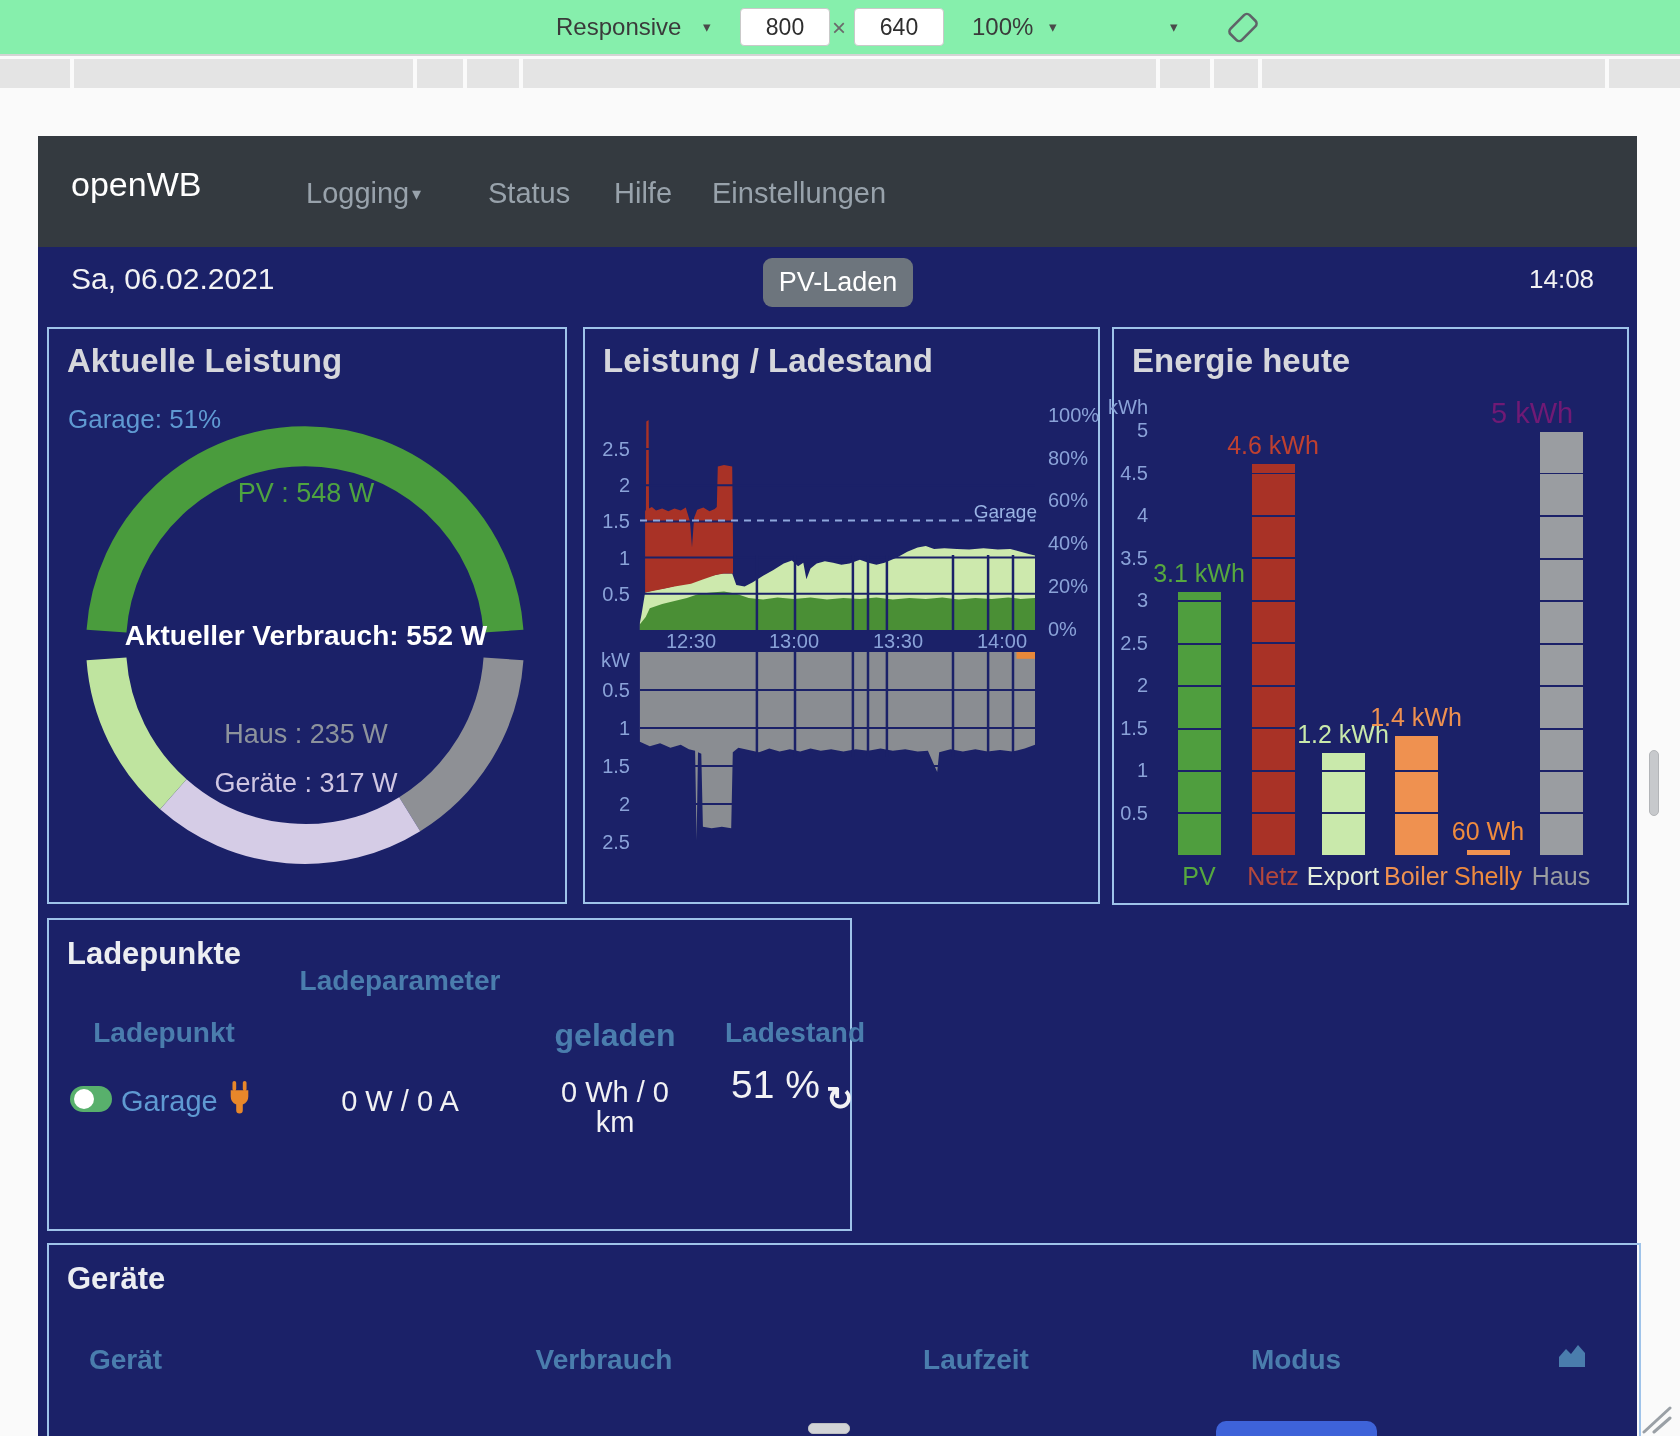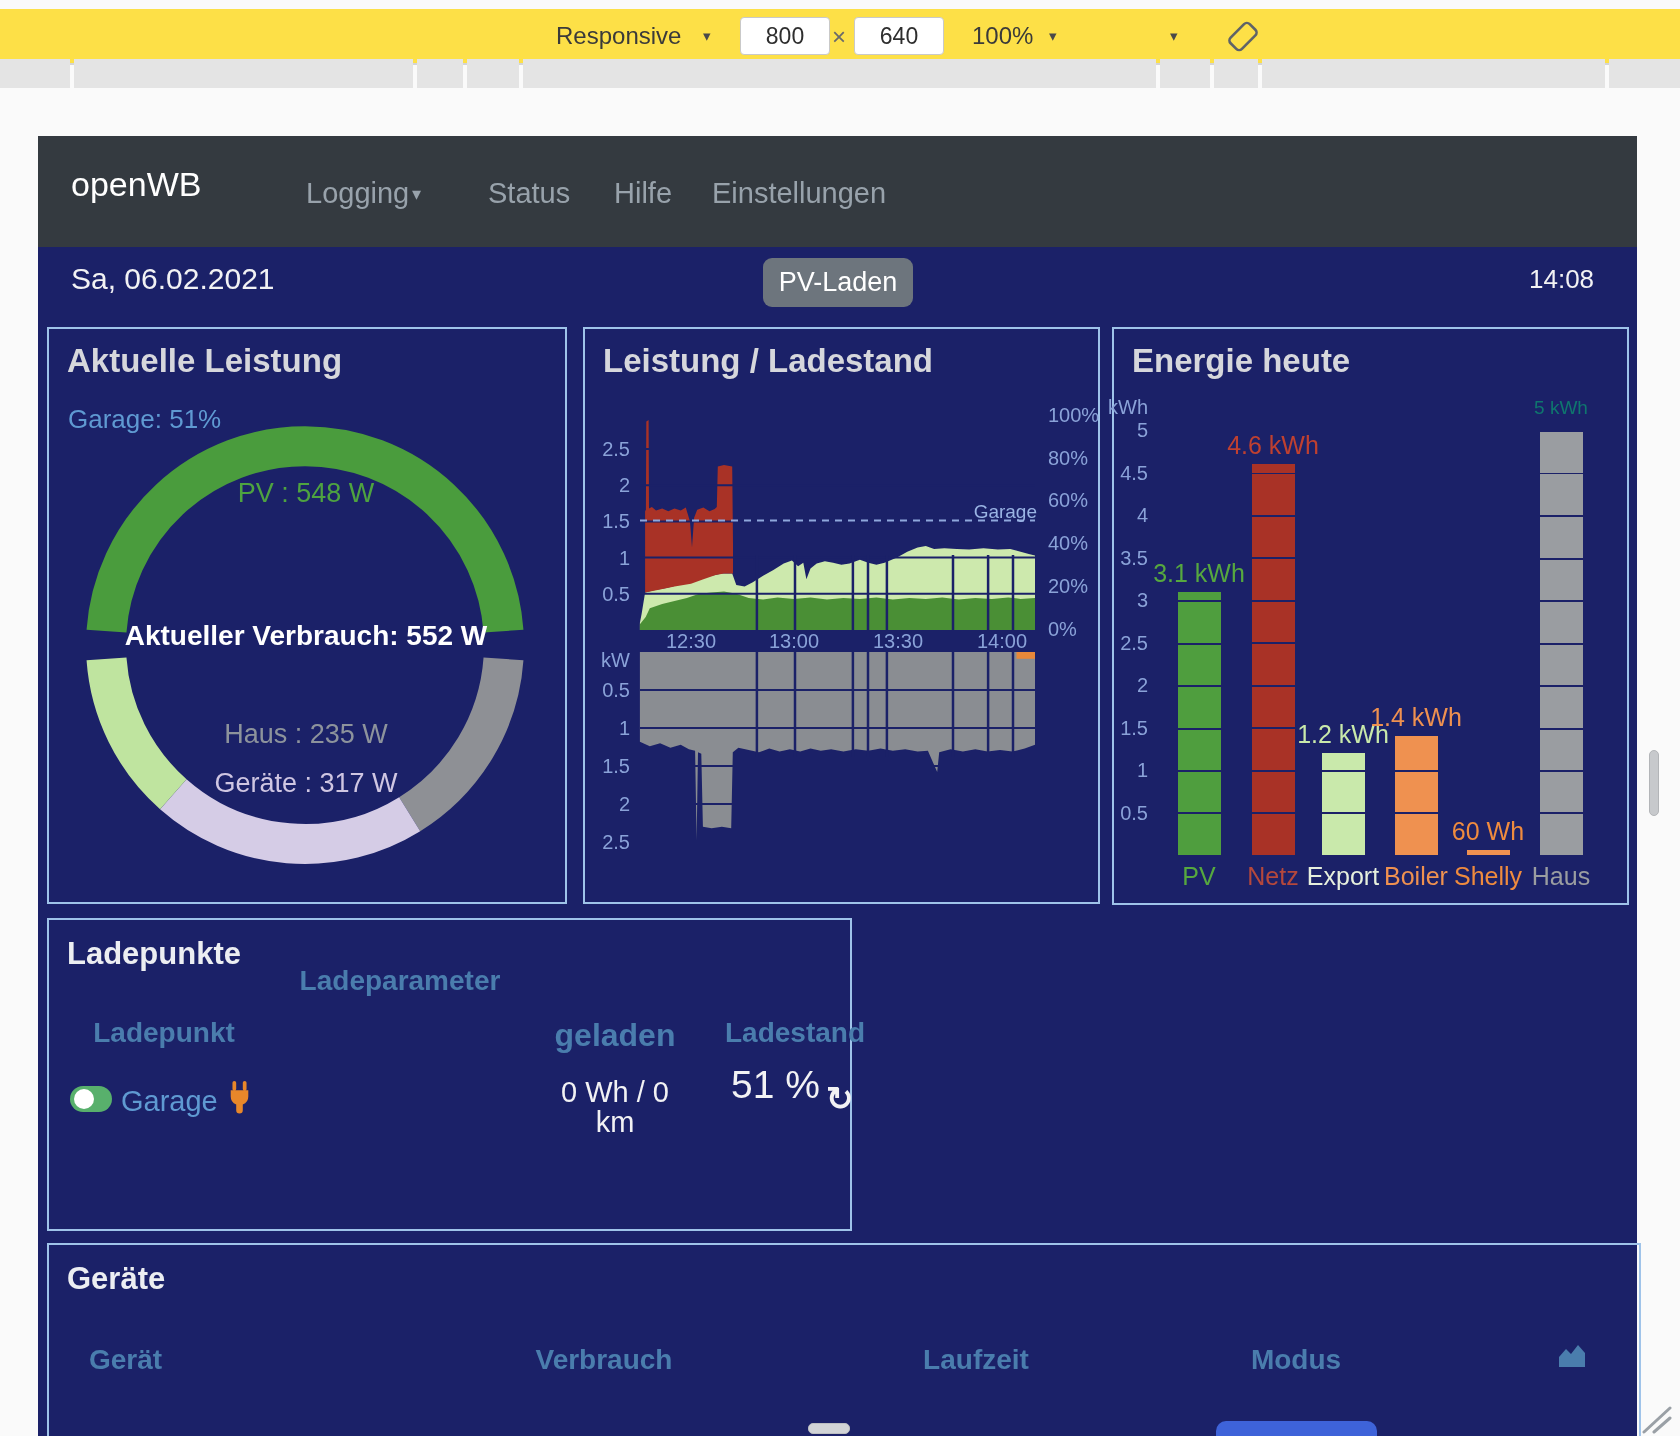--- a/index.html
+++ b/index.html
@@ -1,21 +1,21 @@
 <!DOCTYPE html>
 <html><head>
 <meta charset="utf-8">
 <style>
   html,body{margin:0;padding:0;background:#fafafa;}
   #root{position:relative;width:1680px;height:1436px;overflow:hidden;background:#fafafa;
         font-family:"Liberation Sans",sans-serif;}
   .abs{position:absolute;}
   .t{position:absolute;white-space:nowrap;color:#f2f2f4;}
   
-  #toolbar{position:absolute;left:0;top:9px;width:1680px;height:54px;background:#fde047;border-bottom:2px solid #d4d4d4;}
+  #toolbar{position:absolute;left:0;top:0;width:1680px;height:54px;background:#86efac;border-bottom:2px solid #d4d4d4;}
   .tb-label{position:absolute;font-size:24px;color:#3a3a3a;white-space:nowrap;}
   .tb-caret{position:absolute;font-size:15px;color:#4a4a4a;}
   .tb-input{position:absolute;width:88px;height:36px;border:1px solid #c9c9c9;border-radius:4px;background:#fff;
             text-align:center;font-size:23px;color:#2e2e2e;font-family:"Liberation Sans",sans-serif;padding:0;}
   
   .ruler-seg{position:absolute;top:59px;height:29px;background:#e4e4e4;}
   
   #page{position:absolute;left:38px;top:136px;width:1599px;height:1300px;background:#1b2168;}
   #navbar{position:absolute;left:38px;top:136px;width:1599px;height:111px;background:#343a40;}
   .nav-link{position:absolute;top:177px;font-size:29px;color:#98a2ab;text-decoration:none;cursor:pointer;}
@@ -127,20 +127,21 @@
       <div class="knob"></div>
     </div>
   <span class="t" style="left:121px;top:1085px;font-size:29px;color:#5f9ad2;cursor:pointer;">Garage</span>
   <svg class="abs" style="left:226px;top:1081px;" width="27" height="33" viewBox="0 0 24 30">
     <g fill="#e8872a">
       <rect x="5.6" y="0" width="3.4" height="9" rx="1.7"></rect>
       <rect x="15" y="0" width="3.4" height="9" rx="1.7"></rect>
       <path d="M4 8.5 h16 v5.5 a8 8 0 0 1 -5 7.4 V 26.5 a3 3 0 0 1 -6 0 V 21.4 A8 8 0 0 1 4 14 Z"></path>
     </g>
   </svg>
+  <span class="t" style="left:250px;top:1085px;width:300px;text-align:center;font-size:29px;">0 W / 0 A</span>
   <span class="t" style="left:505px;top:1076px;width:220px;text-align:center;font-size:29px;">0 Wh / 0</span>
   <span class="t" style="left:505px;top:1106px;width:220px;text-align:center;font-size:29px;">km</span>
   <span class="t" style="left:700px;top:1063px;width:120px;text-align:right;font-size:39px;">51 %</span>
   <span class="t" style="left:826px;top:1079px;font-size:33px;font-weight:700;cursor:pointer;">↻</span>
 
   <div class="card" style="left:47px;top:1243px;width:1590px;height:250px;"></div>
   <span class="card-title" style="left:67px;top:1261px;font-size:31px;color:#eceef2;">Geräte</span>
   <svg class="abs" style="left:1556px;top:1342px;" width="32" height="28" viewBox="0 0 32 28">
     <polygon points="3,25 3,15 10,7 15,12 22,3 29,11 29,25" fill="#4a7dad"></polygon>
   </svg>
@@ -190,21 +191,21 @@
     <div class="abs" style="left: 1321.5px; top: 753px; width: 43px; height: 102px; background-color: rgb(201, 233, 171); background-image: repeating-linear-gradient(to top, transparent 0px, transparent 40.5px, rgb(27, 33, 104) 40.5px, rgb(27, 33, 104) 42.5px);"></div>
     <div class="t" style="left: 1273px; top: 720px; width: 140px; text-align: center; font-size: 25px; font-weight: 500; color: rgb(201, 233, 171);">1.2 kWh</div>
     <div class="t" style="left: 1273px; top: 862px; width: 140px; text-align: center; font-size: 25px; font-weight: 500; color: rgb(230, 239, 221);">Export</div>
     <div class="abs" style="left: 1394.5px; top: 736px; width: 43px; height: 119px; background-color: rgb(239, 145, 80); background-image: repeating-linear-gradient(to top, transparent 0px, transparent 40.5px, rgb(27, 33, 104) 40.5px, rgb(27, 33, 104) 42.5px);"></div>
     <div class="t" style="left: 1346px; top: 703px; width: 140px; text-align: center; font-size: 25px; font-weight: 500; color: rgb(239, 145, 80);">1.4 kWh</div>
     <div class="t" style="left: 1346px; top: 862px; width: 140px; text-align: center; font-size: 25px; font-weight: 500; color: rgb(239, 145, 80);">Boiler</div>
     <div class="abs" style="left: 1466.5px; top: 849.9px; width: 43px; height: 5.1px; background-color: rgb(239, 145, 80); background-image: repeating-linear-gradient(to top, transparent 0px, transparent 40.5px, rgb(27, 33, 104) 40.5px, rgb(27, 33, 104) 42.5px);"></div>
     <div class="t" style="left: 1418px; top: 816.9px; width: 140px; text-align: center; font-size: 25px; font-weight: 500; color: rgb(239, 139, 62);">60 Wh</div>
     <div class="t" style="left: 1418px; top: 862px; width: 140px; text-align: center; font-size: 25px; font-weight: 500; color: rgb(239, 139, 62);">Shelly</div>
     <div class="abs" style="left: 1539.5px; top: 430px; width: 43px; height: 425px; background-color: rgb(154, 157, 161); background-image: repeating-linear-gradient(to top, transparent 0px, transparent 40.5px, rgb(27, 33, 104) 40.5px, rgb(27, 33, 104) 42.5px);"></div>
-    <div class="t" style="left: 1491px; top: 397px; width: 140px; text-align: center; font-size: 19px; font-weight: 500; color: #0f766e;">5 kWh</div>
+    <div class="t" style="left: 1491px; top: 397px; width: 140px; font-size: 29px; font-weight: 500; color: #701a75;">5 kWh</div>
     <div class="t" style="left: 1491px; top: 862px; width: 140px; text-align: center; font-size: 25px; font-weight: 500; color: rgb(154, 157, 161);">Haus</div>
     <div class="t" style="left: 1096px; top: 801.5px; width: 52px; text-align: right; font-size: 20px; color: rgb(138, 162, 216);">0.5</div>
     <div class="t" style="left: 1096px; top: 759px; width: 52px; text-align: right; font-size: 20px; color: rgb(138, 162, 216);">1</div>
     <div class="t" style="left: 1096px; top: 716.5px; width: 52px; text-align: right; font-size: 20px; color: rgb(138, 162, 216);">1.5</div>
     <div class="t" style="left: 1096px; top: 674px; width: 52px; text-align: right; font-size: 20px; color: rgb(138, 162, 216);">2</div>
     <div class="t" style="left: 1096px; top: 631.5px; width: 52px; text-align: right; font-size: 20px; color: rgb(138, 162, 216);">2.5</div>
     <div class="t" style="left: 1096px; top: 589px; width: 52px; text-align: right; font-size: 20px; color: rgb(138, 162, 216);">3</div>
     <div class="t" style="left: 1096px; top: 546.5px; width: 52px; text-align: right; font-size: 20px; color: rgb(138, 162, 216);">3.5</div>
     <div class="t" style="left: 1096px; top: 504px; width: 52px; text-align: right; font-size: 20px; color: rgb(138, 162, 216);">4</div>
     <div class="t" style="left: 1096px; top: 461.5px; width: 52px; text-align: right; font-size: 20px; color: rgb(138, 162, 216);">4.5</div>

